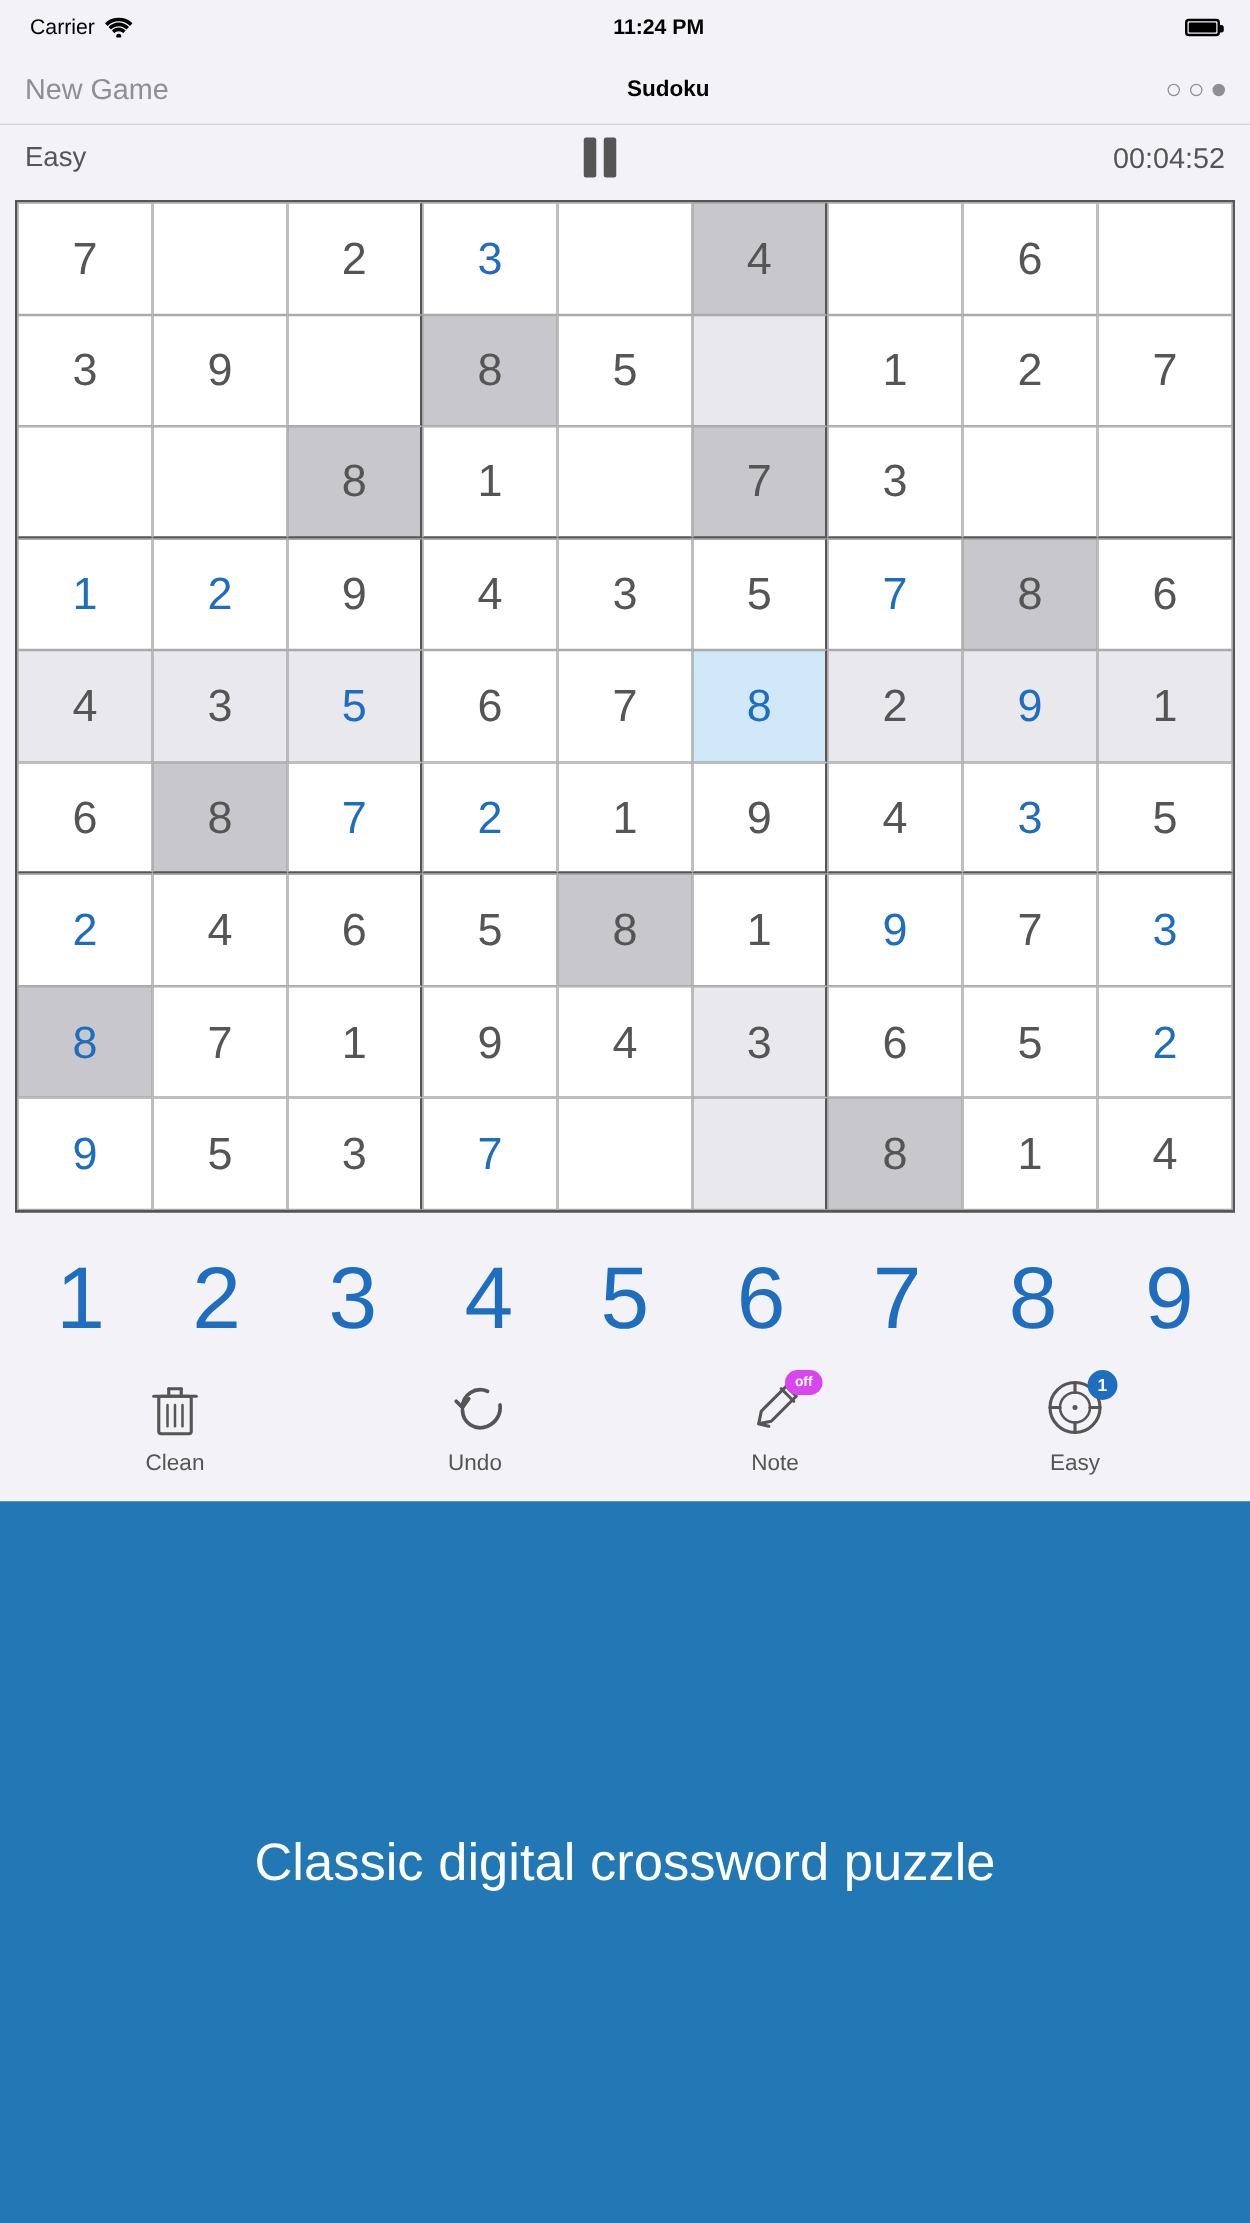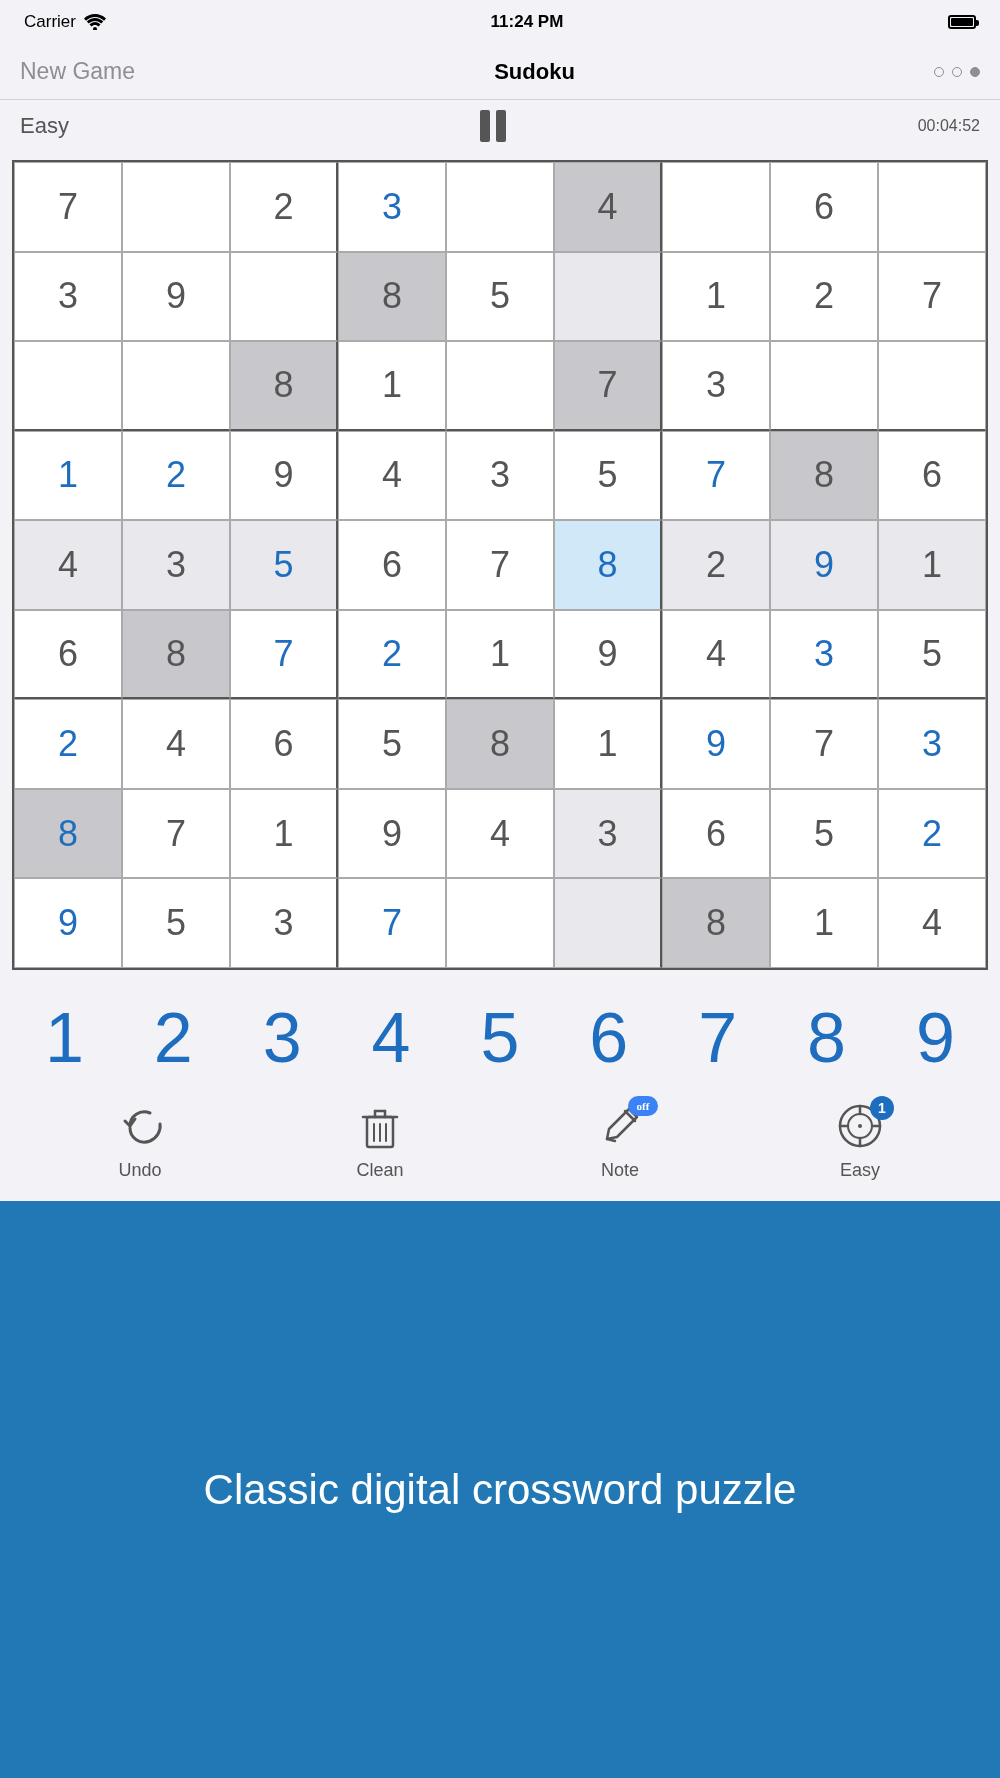--- a/index.html
+++ b/index.html
@@ -60,21 +60,21 @@
       justify-content: space-between;
       padding: 0 20px;
       border-bottom: 1px solid #d1d1d6;
     }
     .nav-new-game {
       font-size: 23px;
       color: #8e8e93;
       cursor: pointer;
     }
     .nav-title {
-      font-size: 22px;
+      font-size: 18px;
       font-weight: 700;
       color: #000;
     }
     .nav-dots { display: flex; gap: 8px; }
     .nav-dot {
       width: 10px; height: 10px;
       border-radius: 50%;
       border: 1.5px solid #8e8e93;
       background: transparent;
     }
@@ -93,21 +93,21 @@
     .difficulty { font-size: 22px; color: #555; }
     .pause-btn {
       display: flex; gap: 6px;
       cursor: pointer;
     }
     .pause-bar {
       width: 10px; height: 32px;
       background: #555;
       border-radius: 2px;
     }
-    .timer { font-size: 16px; color: #555; }
+    .timer { font-size: 23px; color: #555; }
 
     
     .grid-container {
       padding: 8px 12px;
       background: #f2f2f7;
     }
     .sudoku-grid {
       width: 976px;
       height: 810px;
       border: 2.5px solid #555;
@@ -187,21 +187,21 @@
       width: 26px; height: 26px;
       border-radius: 50%;
       display: flex;
       align-items: center;
       justify-content: center;
       font-size: 14px;
       font-weight: 600;
       color: #fff;
     }
     .badge-blue { background: #1e6dbf; }
-    .badge-off { background: #3b82f6; font-size: 12px; font-family: Liberation Serif, serif; }
+    .badge-off { background: #d946ef; font-size: 12px; }
 
     
     .banner {
       flex: 1;
       background: #2178b4;
       display: flex;
       align-items: center;
       justify-content: center;
     }
     .banner-text {
@@ -349,42 +349,42 @@
     <div class="num-btn">6</div>
     <div class="num-btn">7</div>
     <div class="num-btn">8</div>
     <div class="num-btn">9</div>
   </div>
 
 <div class="action-bar">
   <div class="action-btn">
     <div class="action-icon">
       <svg width="50" height="50" viewBox="0 0 50 50">
-        <path d="M15 25 C15 15 25 8 35 12" stroke="#555" stroke-width="3" fill="none" stroke-linecap="round"></path>
-        <path d="M10 20 L15 25 L20 18" stroke="#555" stroke-width="3" fill="none" stroke-linecap="round" stroke-linejoin="round"></path>
-        <path d="M15 27 C15 37 25 44 35 40 C42 37 46 30 45 23" stroke="#555" stroke-width="3" fill="none" stroke-linecap="round"></path>
-      </svg>
-    </div>
-    <span class="action-label">Undo</span>
-  </div>
-
-  <div class="action-btn">
-    <div class="action-icon">
-      <svg width="50" height="50" viewBox="0 0 50 50">
         <rect x="12" y="16" width="26" height="30" rx="2" stroke="#555" stroke-width="2.5" fill="none"></rect>
         <line x1="8" y1="16" x2="42" y2="16" stroke="#555" stroke-width="2.5" stroke-linecap="round"></line>
         <line x1="20" y1="16" x2="20" y2="10" stroke="#555" stroke-width="2.5" stroke-linecap="round"></line>
         <line x1="30" y1="16" x2="30" y2="10" stroke="#555" stroke-width="2.5" stroke-linecap="round"></line>
         <line x1="20" y1="10" x2="30" y2="10" stroke="#555" stroke-width="2.5" stroke-linecap="round"></line>
         <line x1="19" y1="23" x2="19" y2="40" stroke="#555" stroke-width="2" stroke-linecap="round"></line>
         <line x1="25" y1="23" x2="25" y2="40" stroke="#555" stroke-width="2" stroke-linecap="round"></line>
         <line x1="31" y1="23" x2="31" y2="40" stroke="#555" stroke-width="2" stroke-linecap="round"></line>
       </svg>
     </div>
     <span class="action-label">Clean</span>
+  </div>
+
+  <div class="action-btn">
+    <div class="action-icon">
+      <svg width="50" height="50" viewBox="0 0 50 50">
+        <path d="M15 25 C15 15 25 8 35 12" stroke="#555" stroke-width="3" fill="none" stroke-linecap="round"></path>
+        <path d="M10 20 L15 25 L20 18" stroke="#555" stroke-width="3" fill="none" stroke-linecap="round" stroke-linejoin="round"></path>
+        <path d="M15 27 C15 37 25 44 35 40 C42 37 46 30 45 23" stroke="#555" stroke-width="3" fill="none" stroke-linecap="round"></path>
+      </svg>
+    </div>
+    <span class="action-label">Undo</span>
   </div>
 
   <div class="action-btn">
     <div class="action-icon" style="position:relative;">
       <svg width="50" height="50" viewBox="0 0 50 50">
         <line x1="30" y1="10" x2="40" y2="20" stroke="#555" stroke-width="2.5" stroke-linecap="round"></line>
         <path d="M12 38 L14 28 L34 8 L42 16 L22 36 Z" stroke="#555" stroke-width="2.5" fill="none" stroke-linejoin="round"></path>
         <line x1="12" y1="38" x2="20" y2="40" stroke="#555" stroke-width="2.5" stroke-linecap="round"></line>
       </svg>
       <div class="badge badge-off" style="position:absolute; top:-2px; right:-10px; width:30px; height:20px; border-radius:10px; font-size:11px;">off</div>

